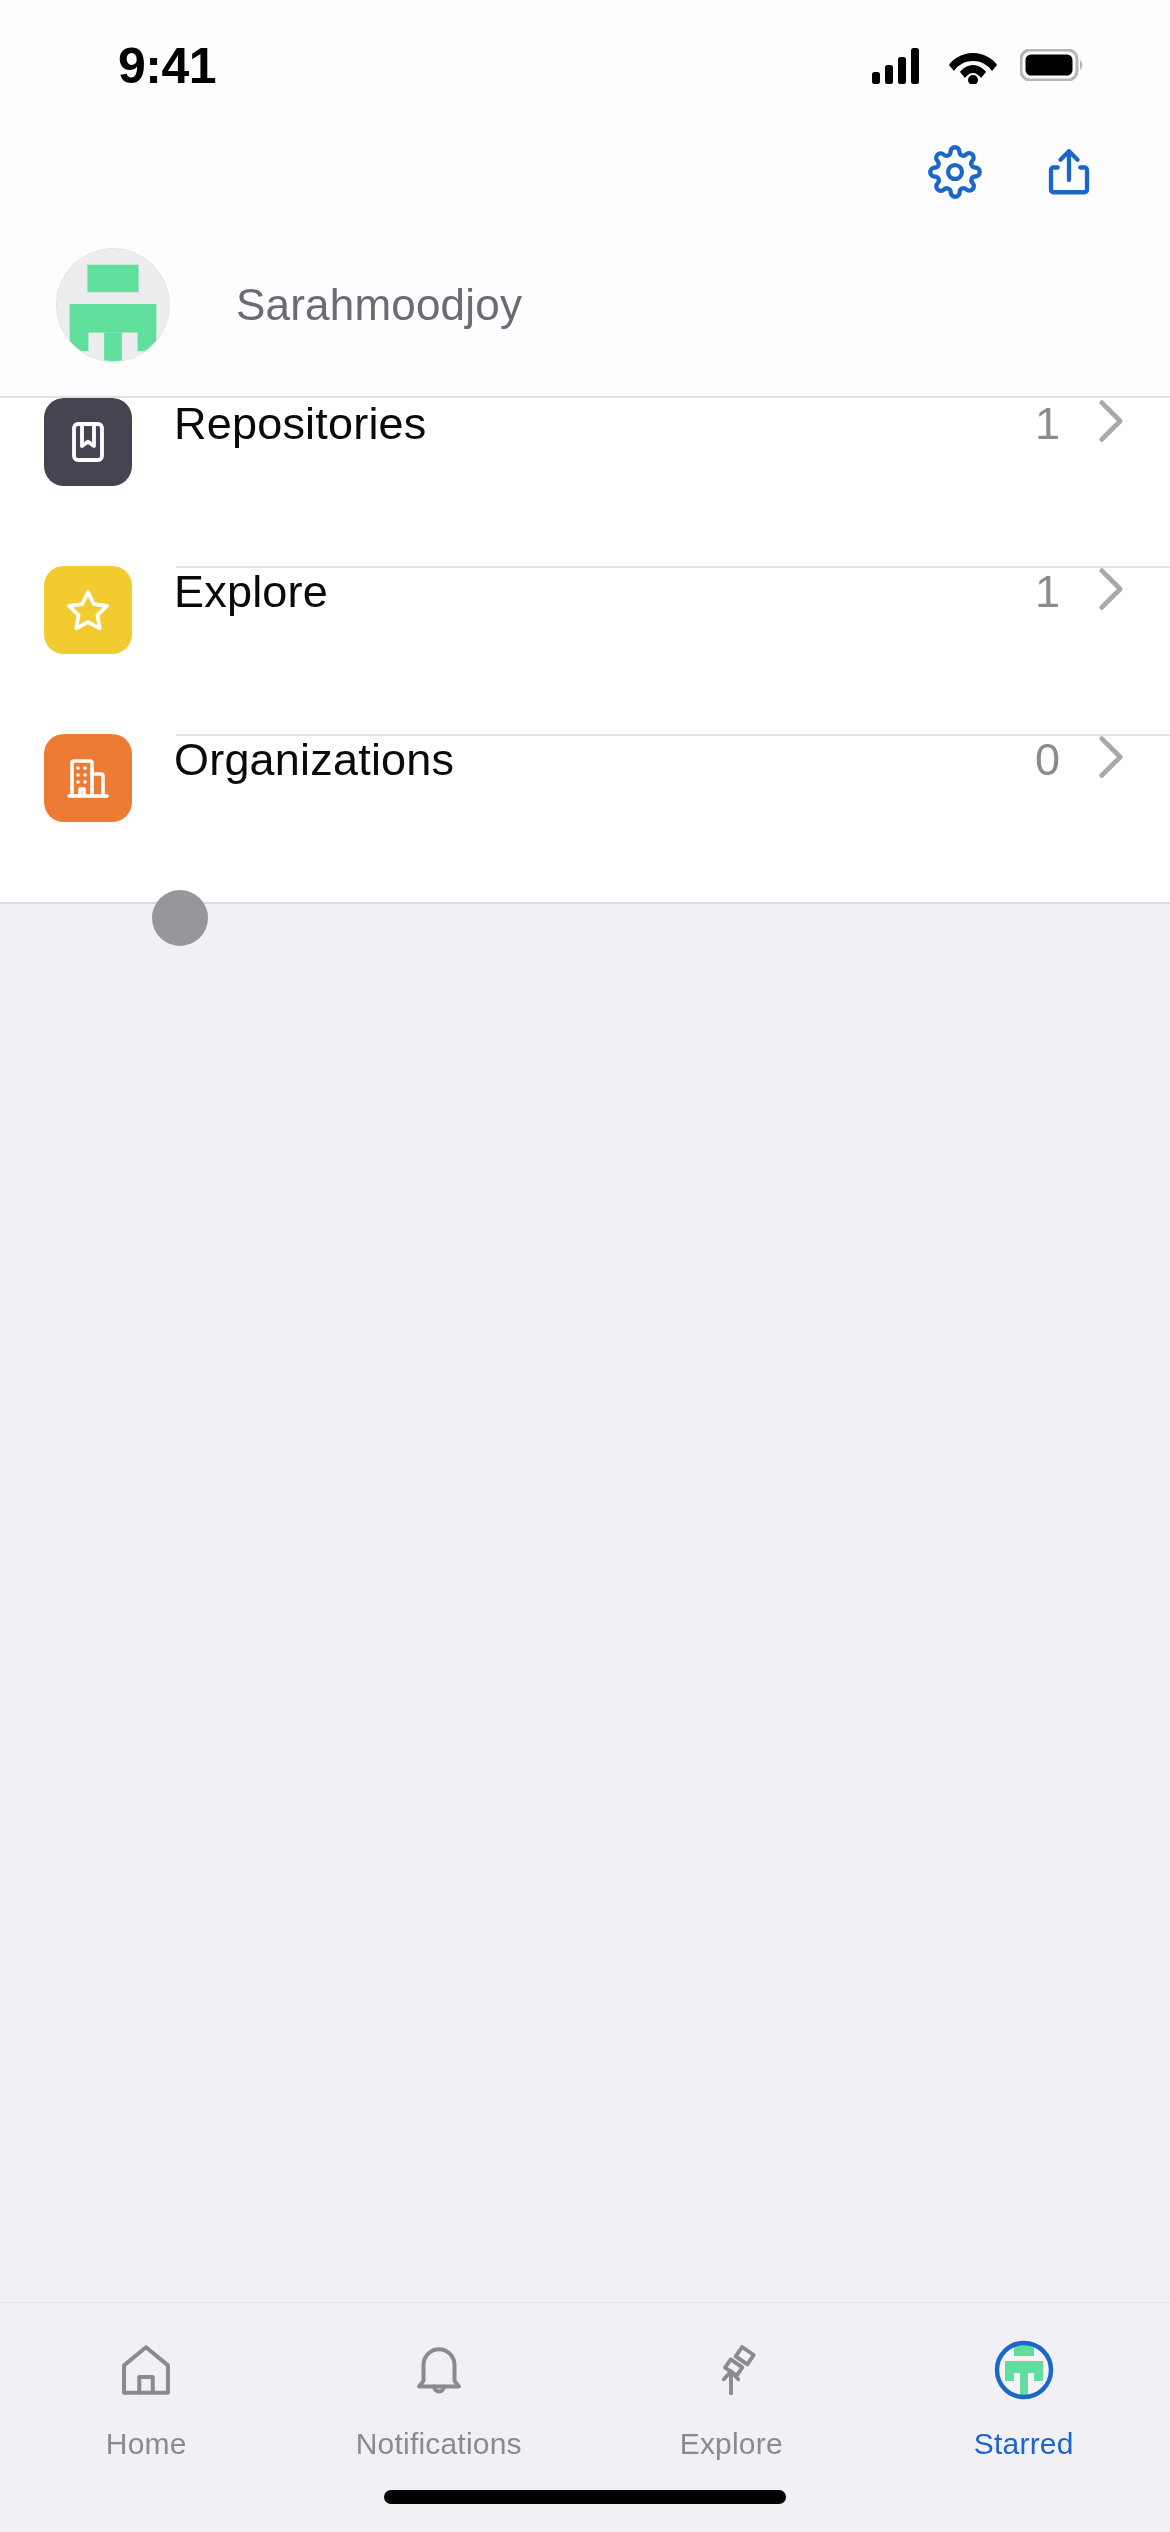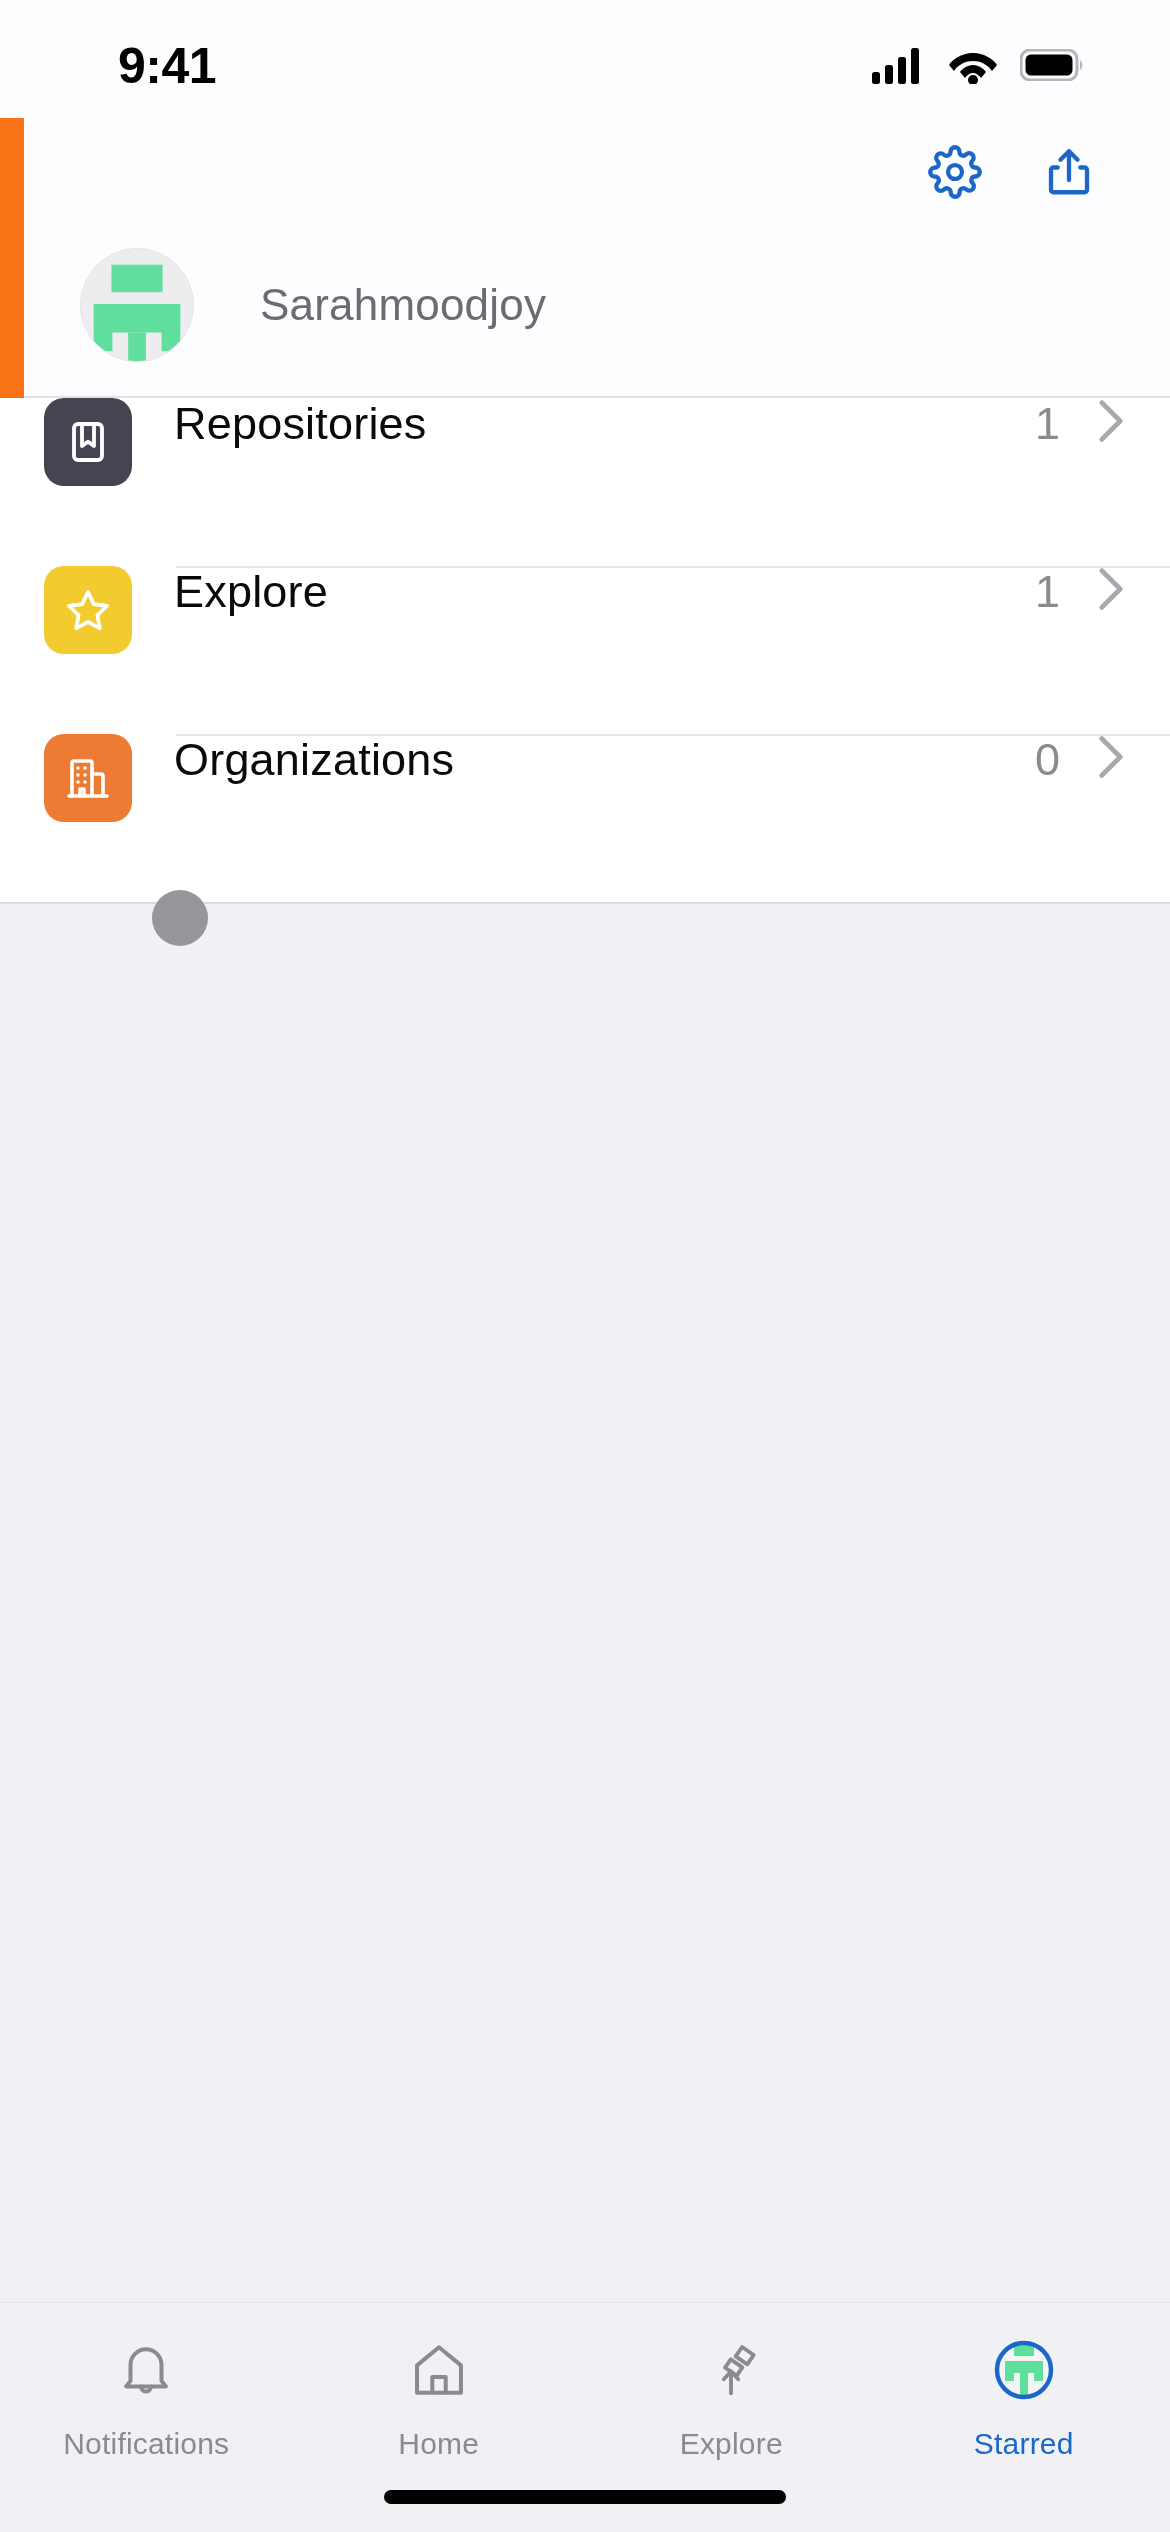--- a/index.html
+++ b/index.html
@@ -31,21 +31,20 @@
     margin-left:118px; margin-top:14px;
   }
   .status-icons { display:flex; align-items:center; gap:22px; margin-top:16px; }
 
   
   .header {
     background:#FDFCFE;
     flex:0 0 auto;
     border-bottom:2px solid #E2E2E6;
     padding-bottom:34px;
-    margin-left:24px;
   }
   .toolbar {
     display:flex; justify-content:flex-end; align-items:center;
     gap:60px;
     padding:18px 74px 0 0;
     height:90px;
   }
   .tb-btn { cursor:pointer; line-height:0; }
 
   .profile-row {
@@ -251,35 +250,35 @@
 
   </div>
 
   <div class="spacer"></div>
 
   <div class="tabbar">
 
     <div class="tab">
       <span class="tab-ico">
         <svg width="62" height="62" viewBox="0 0 24 24" fill="none" stroke="#8A8A8F" stroke-width="1.55" stroke-linecap="round" stroke-linejoin="round">
-          <path d="M18 16.2V10a6 6 0 1 0-12 0v6.2L4.3 18.4h15.4z"></path>
-          <path d="M10.1 18.4a1.9 1.9 0 0 0 3.8 0"></path>
-        </svg>
-      </span>
-      <span class="tab-label">Notifications</span>
+          <path d="M3.5 10.2 12 3.2l8.5 7v10.6H3.5z"></path>
+          <path d="M9.4 20.8v-6.1h5.2v6.1"></path>
+        </svg>
+      </span>
+      <span class="tab-label">Home</span>
     </div>
 
     <div class="tab">
       <span class="tab-ico">
         <svg width="62" height="62" viewBox="0 0 24 24" fill="none" stroke="#8A8A8F" stroke-width="1.55" stroke-linecap="round" stroke-linejoin="round">
-          <path d="M3.5 10.2 12 3.2l8.5 7v10.6H3.5z"></path>
-          <path d="M9.4 20.8v-6.1h5.2v6.1"></path>
-        </svg>
-      </span>
-      <span class="tab-label">Home</span>
+          <path d="M18 16.2V10a6 6 0 1 0-12 0v6.2L4.3 18.4h15.4z"></path>
+          <path d="M10.1 18.4a1.9 1.9 0 0 0 3.8 0"></path>
+        </svg>
+      </span>
+      <span class="tab-label">Notifications</span>
     </div>
 
     <div class="tab">
       <span class="tab-ico">
         <svg width="62" height="62" viewBox="0 0 24 24" fill="none" stroke="#8A8A8F" stroke-width="1.5" stroke-linecap="round" stroke-linejoin="round">
           <path d="M16.3 3.1 20.8 6.2 18.3 9.8 13.8 6.7z"></path>
           <path d="M11.9 7.9 16.4 11 14.2 14.2 9.7 11.1z"></path>
           <path d="M12 12.6 12 21"></path>
           <path d="M9.2 15.6 12 12.6 14.8 15.6"></path>
         </svg>

